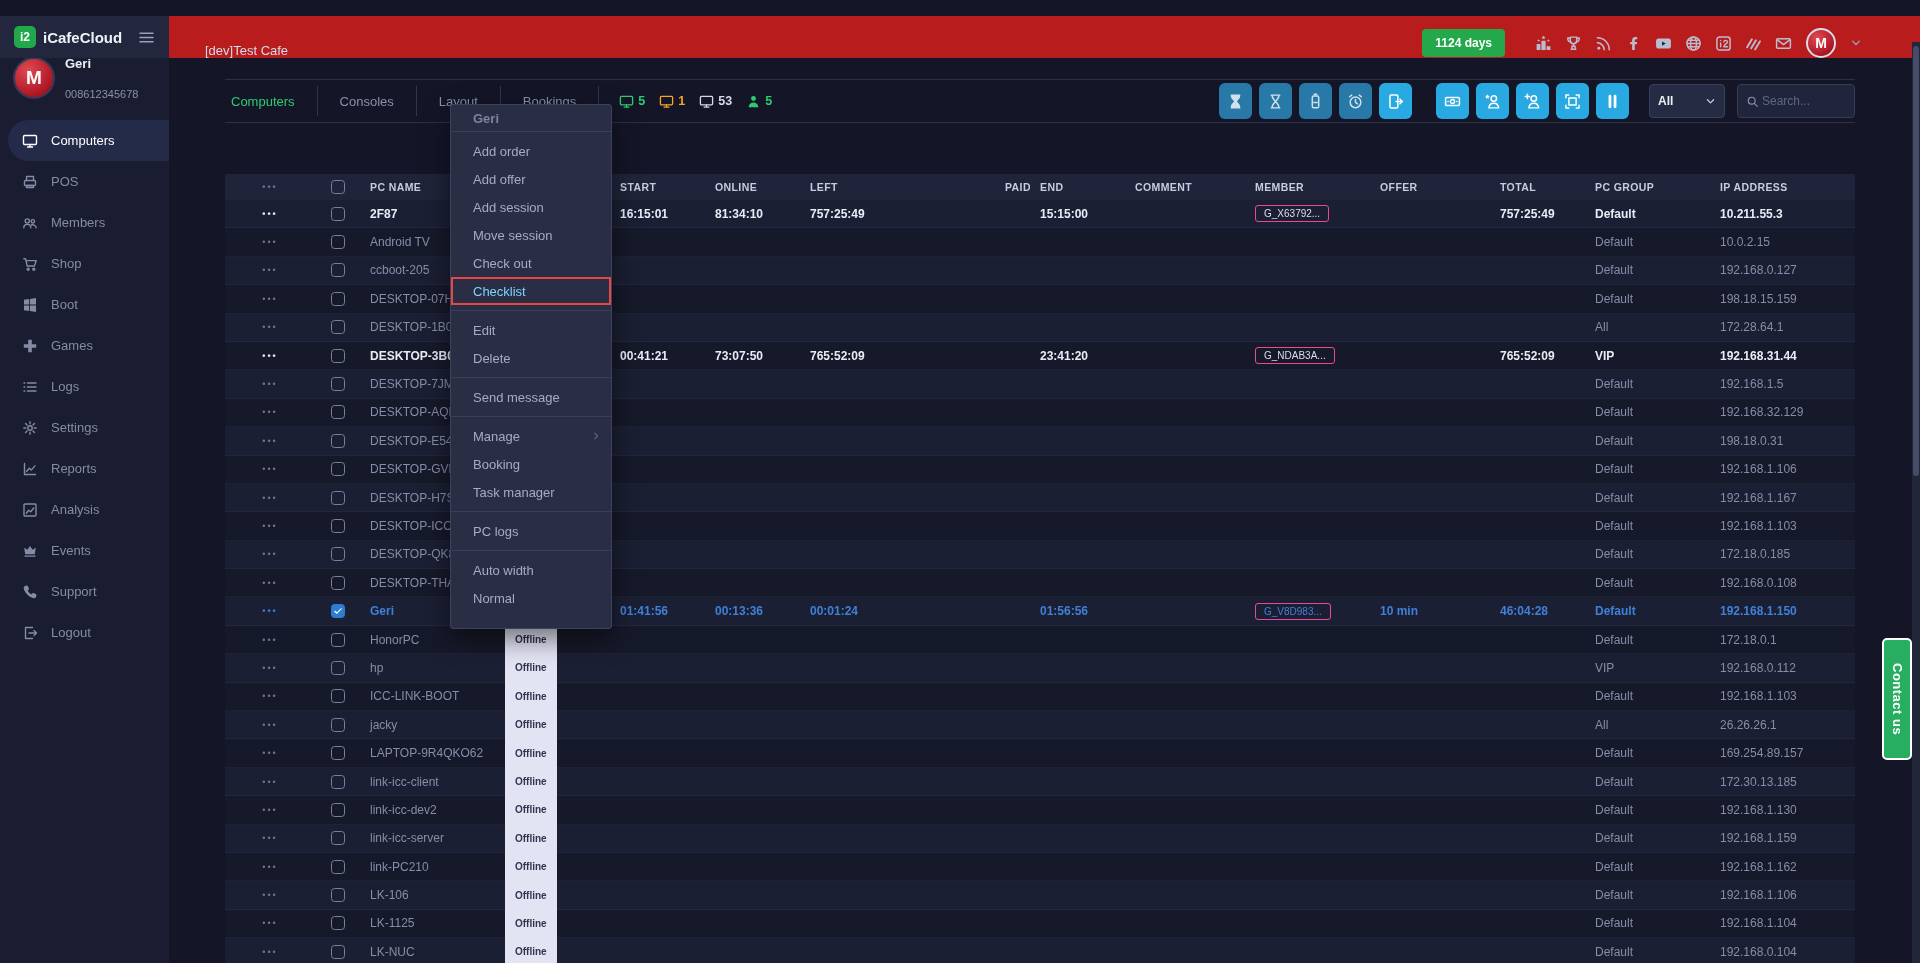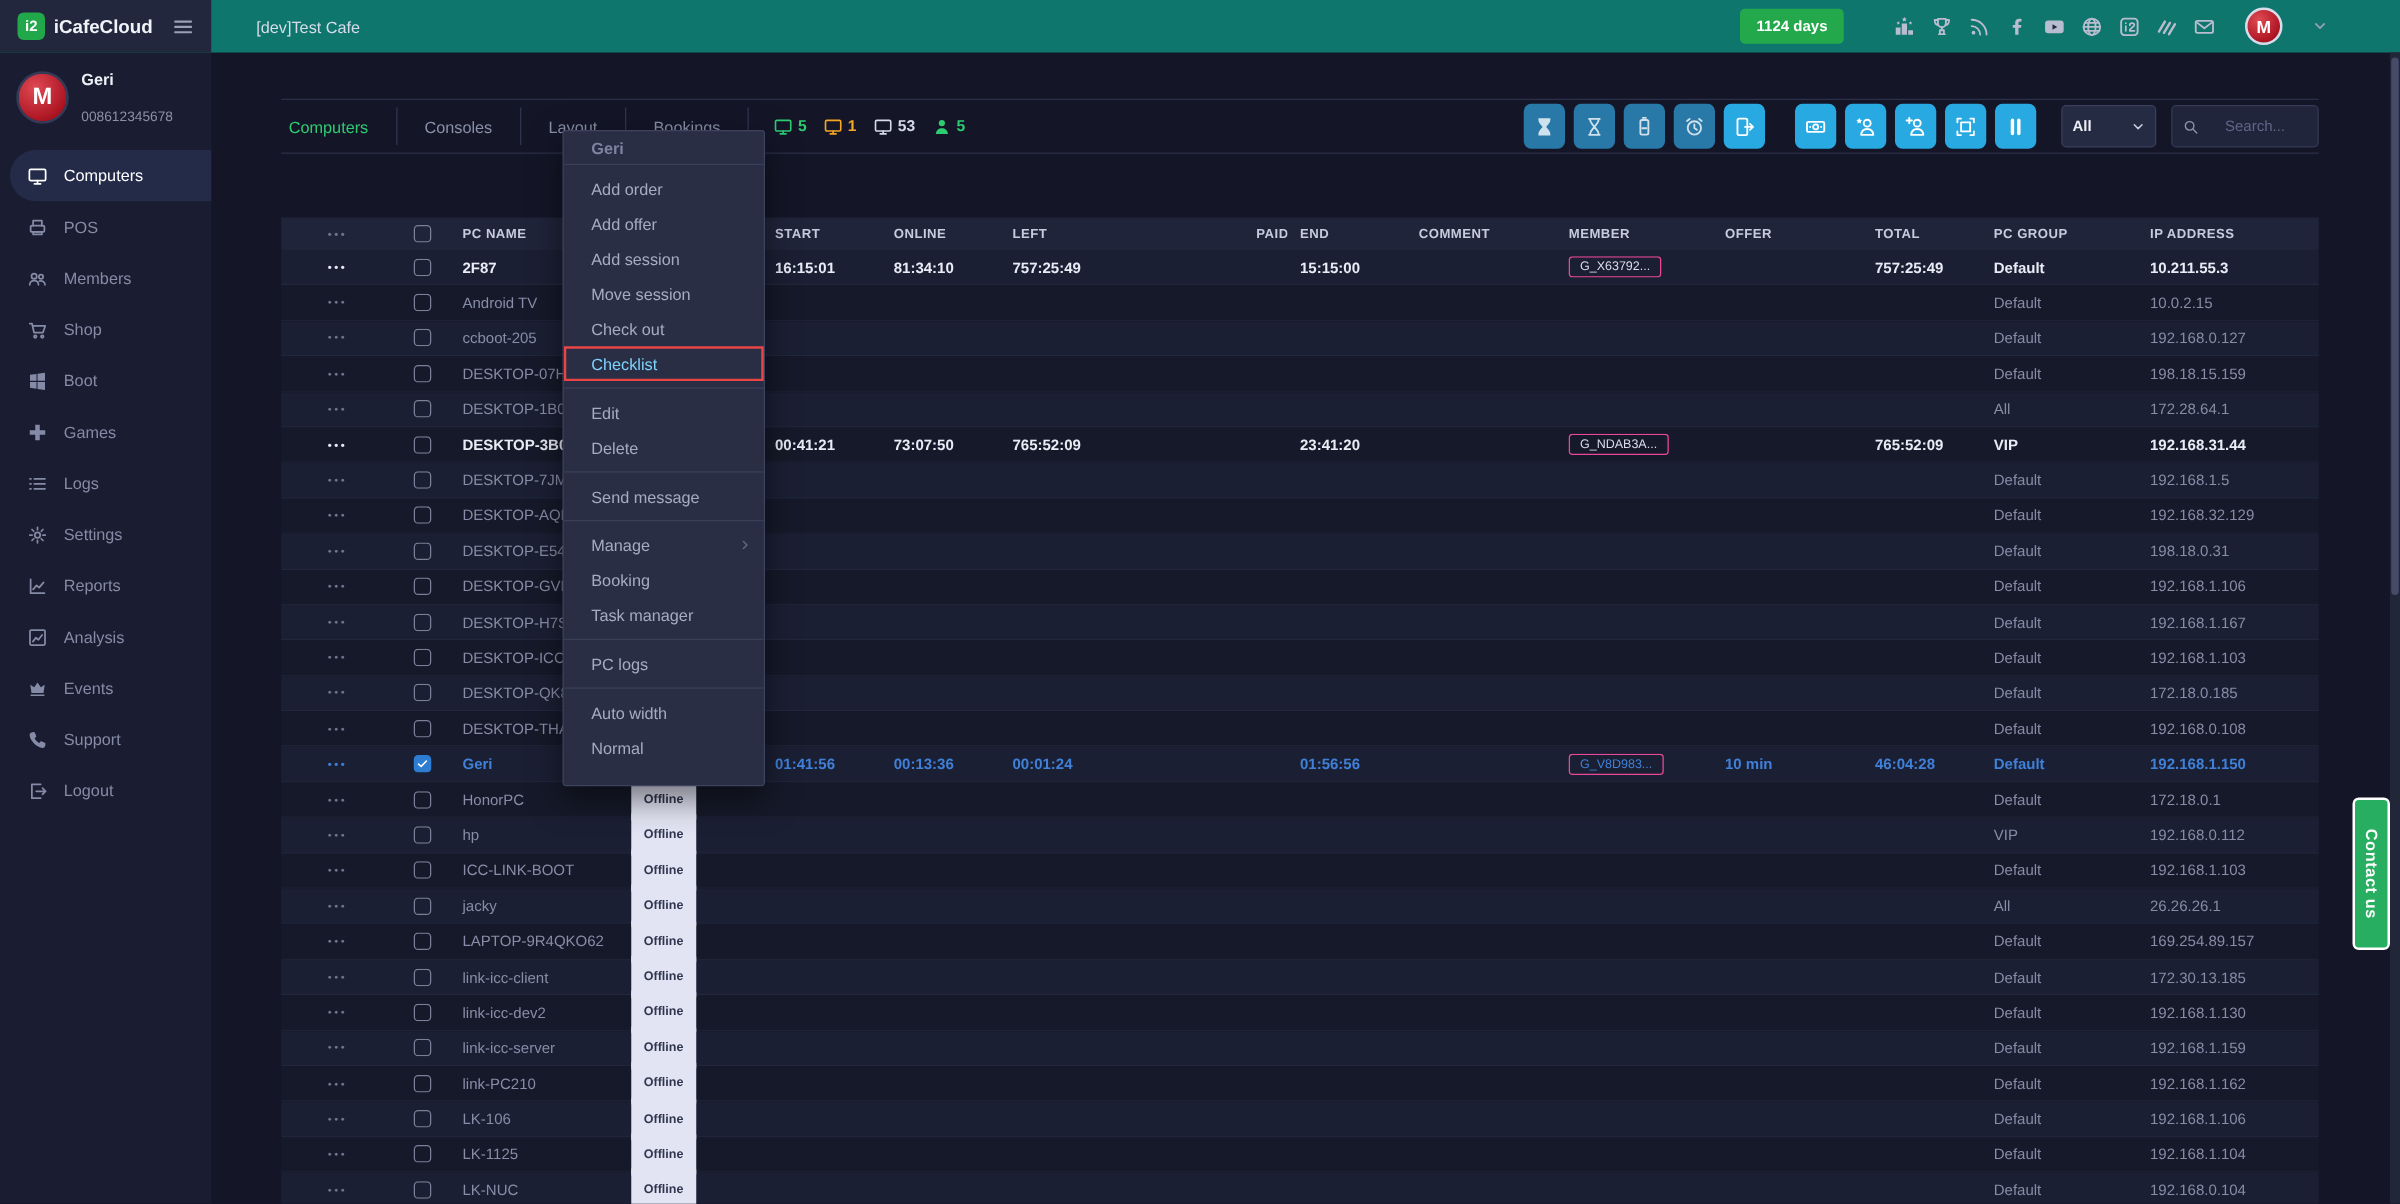--- a/index.html
+++ b/index.html
@@ -1,28 +1,28 @@
 <!DOCTYPE html>
 <html><head>
 <meta charset="utf-8">
 <style>
   *{margin:0;padding:0;box-sizing:border-box}
   html,body{width:1920px;height:963px;overflow:hidden}
   body{position:relative;background:#141628;font-family:"Liberation Sans","DejaVu Sans",sans-serif;-webkit-font-smoothing:antialiased}
   svg{display:block}
 
   
-  .app-header{position:absolute;top:0;left:0;right:0;height:42px;background:#0f766e;display:flex;align-items:center;z-index:50}
+  .app-header{position:absolute;top:16px;left:0;right:0;height:42px;background:#b91c1c;display:flex;align-items:flex-end;z-index:50}
   .hdr-left{flex:0 0 169px;height:100%;background:#22273E;display:flex;align-items:center;justify-content:space-between;padding:0 14px}
   .brand{display:flex;align-items:center;gap:7px}
   .logo-mark{width:22px;height:22px;background:#21A84A;border-radius:5px;color:#fff;font-weight:700;font-size:12px;display:flex;align-items:center;justify-content:center}
   .brand-name{color:#F0F2F8;font-weight:700;font-size:15px}
   .hamburger{color:#9AA0B8;cursor:pointer}
   .hdr-cafe{color:#D8DCEA;font-size:13px;margin-left:36px}
-  .hdr-right{margin-left:auto;display:flex;align-items:center;gap:24px;padding-right:58px}
+  .hdr-right{margin-left:auto;display:flex;align-items:center;gap:14px;padding-right:58px}
   .days-badge{background:#23A94C;color:#fff;font-size:12px;font-weight:700;padding:7px 13px;border-radius:4px;margin-right:16px;cursor:pointer}
   .social{display:flex;align-items:center;gap:13px;color:#B9BDD0}
   .social svg{width:17px;height:17px;cursor:pointer}
   .avatar{width:30px;height:30px;border-radius:50%;background:radial-gradient(circle at 35% 30%,#E04A54,#A9121F 75%);border:2px solid #D8DCEA;color:#fff;font-weight:700;font-size:14px;display:flex;align-items:center;justify-content:center;cursor:pointer}
   .chev{color:#9AA0B8}
 
   
   .sidebar{position:absolute;top:42px;left:0;width:169px;bottom:0;background:#1A1D31;z-index:40}
   .side-user{display:flex;align-items:center;gap:10px;padding:14px 10px 12px 13px}
   .side-avatar{width:42px;height:42px;border-radius:50%;background:radial-gradient(circle at 35% 30%,#E04A54,#A9121F 75%);border:2px solid #343A57;color:#fff;font-weight:700;font-size:19px;display:flex;align-items:center;justify-content:center}
@@ -41,21 +41,21 @@
   .counters{display:flex;align-items:center;gap:14px;margin-left:20px}
   .counter{display:flex;align-items:center;gap:4px;font-size:12.5px;font-weight:700}
   .counter svg{width:15px;height:15px}
   .toolbar{margin-left:auto;display:flex;align-items:center;gap:7px}
   .tbtn{width:33px;height:36px;border-radius:6px;background:#29A9E2;color:#fff;border:none;display:flex;align-items:center;justify-content:center;cursor:pointer}
   .tbtn.muted{background:#2878A8;color:rgba(255,255,255,.78)}
   .tbtn.grp{margin-left:17px}
   .tbtn svg{width:17px;height:17px}
   .filter-select{margin-left:13px;width:76px;height:34px;background:#262B44;border:1px solid #3A3F5C;border-radius:4px;color:#EDEFF6;font-size:12px;font-weight:600;display:flex;align-items:center;justify-content:space-between;padding:0 8px;cursor:pointer}
   .filter-select svg{width:11px;height:11px;color:#C6CBDE}
-  .searchbox{margin-left:5px;width:118px;height:34px;background:#20253C;border:1px solid #343A57;border-radius:4px;display:flex;align-items:center;gap:21px;padding:0 8px}
+  .searchbox{margin-left:5px;width:118px;height:34px;background:#20253C;border:1px solid #343A57;border-radius:4px;display:flex;align-items:center;gap:3px;padding:0 8px}
   .searchbox svg{width:13px;height:13px;color:#8A90A8;flex:0 0 13px}
   .searchbox input{background:transparent;border:none;outline:none;color:#D8DCEA;font-size:12px;width:72px;font-family:inherit}
   .searchbox input::placeholder{color:#5F6685}
 
   
   :root{--cols:90px 45px 135px 115px 95px 95px 195px 35px 95px 120px 125px 120px 95px 125px 145px}
   .pc-table{position:absolute;left:225px;top:174px;width:1630px;z-index:1}
   .thead{display:grid;grid-template-columns:var(--cols);height:26px;align-items:center;background:#20243A;color:#C6CBDE;font-size:10.5px;font-weight:700;letter-spacing:.4px}
   .trow{display:grid;grid-template-columns:var(--cols);height:28.4px;align-items:center;font-size:12px;color:#878DA8;border-bottom:1px solid rgba(125,135,175,.08)}
   .tbody .trow:nth-child(odd){background:#1B1F33}

